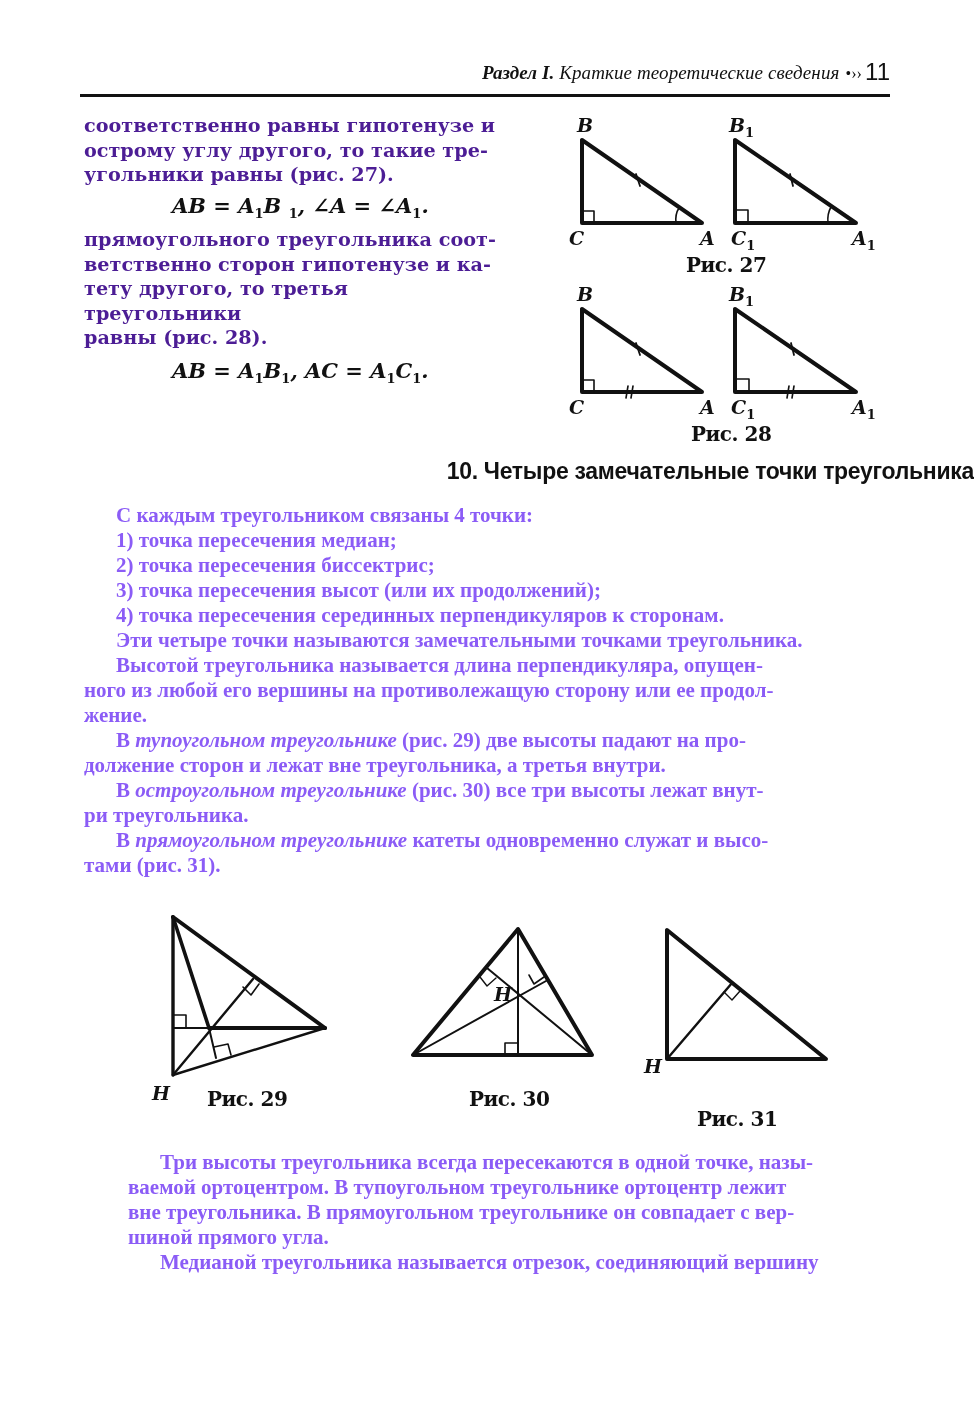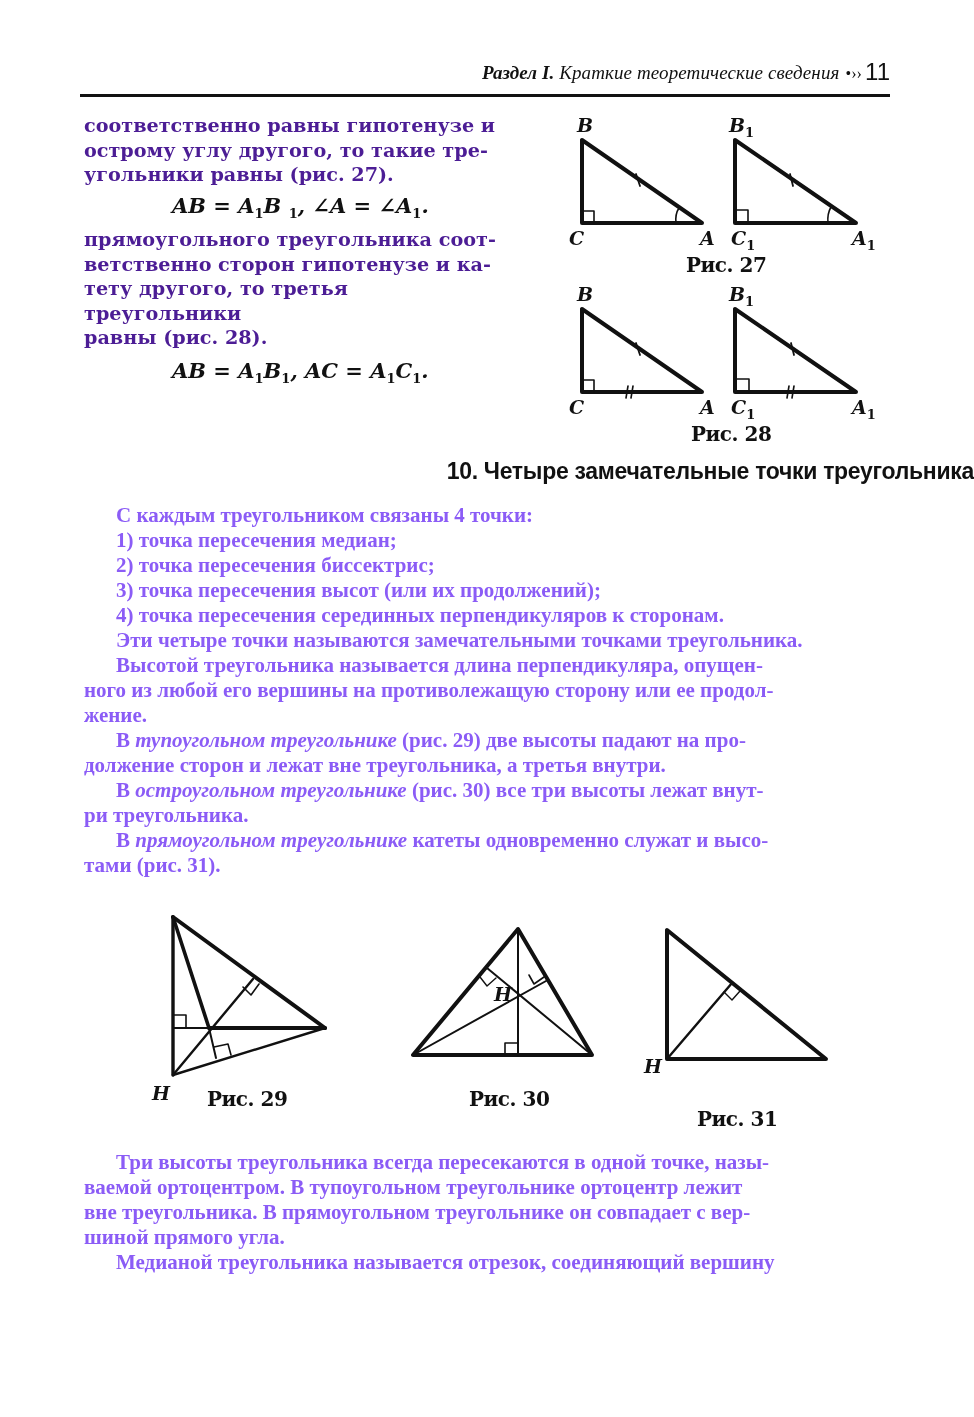--- a/index.html
+++ b/index.html
@@ -160,19 +160,19 @@
   <div class="line">тами (рис. 31).</div>
 </div>
 
 <div class="fig-label" style="left:152px; top:1082px;">H</div>
 <div class="caption" style="left:207px; top:1087px;">Рис. 29</div>
 <div class="fig-label" style="left:494px; top:983px;">H</div>
 <div class="caption" style="left:469px; top:1087px;">Рис. 30</div>
 <div class="fig-label" style="left:644px; top:1055px;">H</div>
 <div class="caption" style="left:697px; top:1087px;margin-top:20px;">Рис. 31</div>
 
-<div class="body-text" style="top:1150px;">
+<div class="body-text" style="top:1150px;margin-left:44px;">
   <div class="line"><span class="ind"></span><span>Три высоты треугольника всегда пересекаются в одной точке, назы-</span></div>
   <div class="line"><span>ваемой </span><strong>ортоцентром</strong><span>. В тупоугольном треугольнике ортоцентр лежит</span></div>
   <div class="line">вне треугольника. В прямоугольном треугольнике он совпадает с вер-</div>
   <div class="line">шиной прямого угла.</div>
   <div class="line"><span class="ind"></span><strong>Медианой</strong><span> треугольника называется отрезок, соединяющий вершину</span></div>
 </div>
 
 </body></html>

